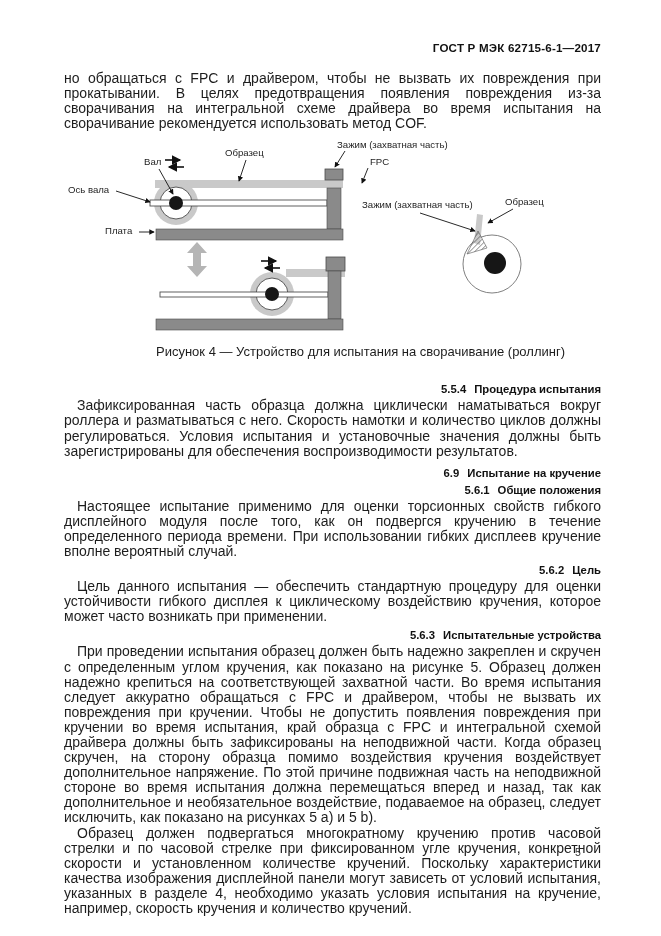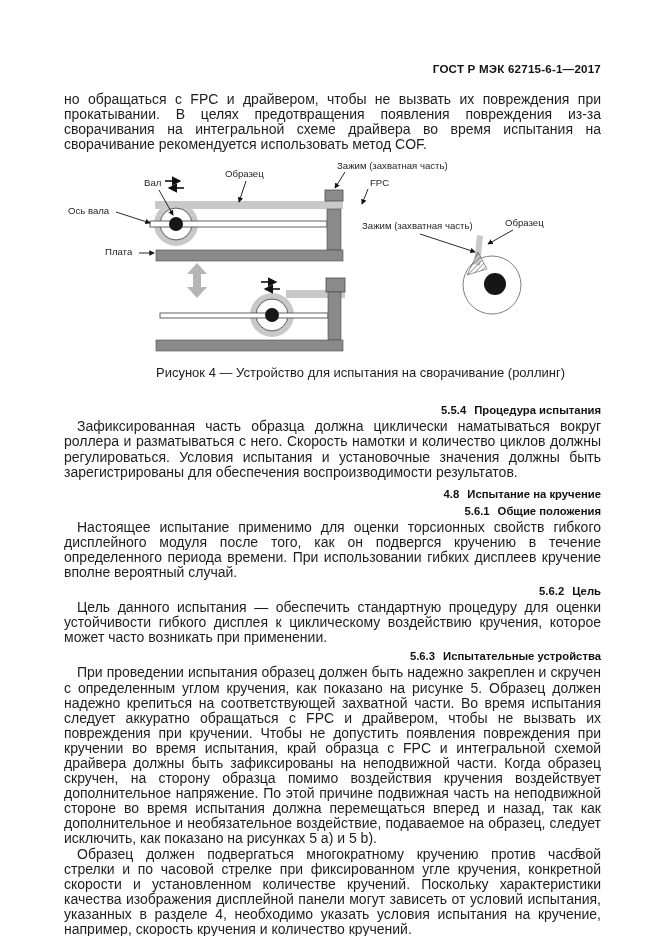--- a/index.html
+++ b/index.html
@@ -5,21 +5,21 @@
   * { box-sizing: border-box; }
   html, body { margin:0; padding:0; background:#ffffff; }
   .page {
     position: relative;
     width: 661px; height: 936px;
     background: #ffffff;
     font-family: "Liberation Sans", "DejaVu Sans", sans-serif;
     color: #1d1d1d;
     overflow: hidden;
   }
-  .inner { padding: 62px 60px 0 64px; }
+  .inner { padding: 41px 60px 0 64px; }
   .doc-header {
     text-align: right;
     font-weight: bold;
     font-size: 11.6px;
     color: #111;
     letter-spacing: 0.2px;
   }
   p.body {
     margin: 0;
     font-size: 14px;
@@ -147,21 +147,21 @@
     </div>
 
     <div class="fig-caption">Рисунок 4 — Устройство для испытания на сворачивание (роллинг)</div>
 
     <div class="sec first">
       <h4 class="h"><span class="hn">5.5.4</span><span class="ht">Процедура испытания</span></h4>
       <p class="body">Зафиксированная часть образца должна циклически наматываться вокруг роллера и разматываться с него. Скорость намотки и количество циклов должны регулироваться. Условия испытания и установочные значения должны быть зарегистрированы для обеспечения воспроизводимости результатов.</p>
     </div>
 
     <div class="sec group">
-      <h4 class="h"><span class="hn">4.8</span><span class="ht">Испытание на кручение</span></h4>
+      <h4 class="h"><span class="hn">6.9</span><span class="ht">Испытание на кручение</span></h4>
     </div>
 
     <div class="sec">
       <h4 class="h"><span class="hn">5.6.1</span><span class="ht">Общие положения</span></h4>
       <p class="body">Настоящее испытание применимо для оценки торсионных свойств гибкого дисплейного модуля после того, как он подвергся кручению в течение определенного периода времени. При использовании гибких дисплеев кручение вполне вероятный случай.</p>
     </div>
 
     <div class="sec">
       <h4 class="h"><span class="hn">5.6.2</span><span class="ht">Цель</span></h4>
       <p class="body">Цель данного испытания — обеспечить стандартную процедуру для оценки устойчивости гибкого дисплея к циклическому воздействию кручения, которое может часто возникать при применении.</p>

